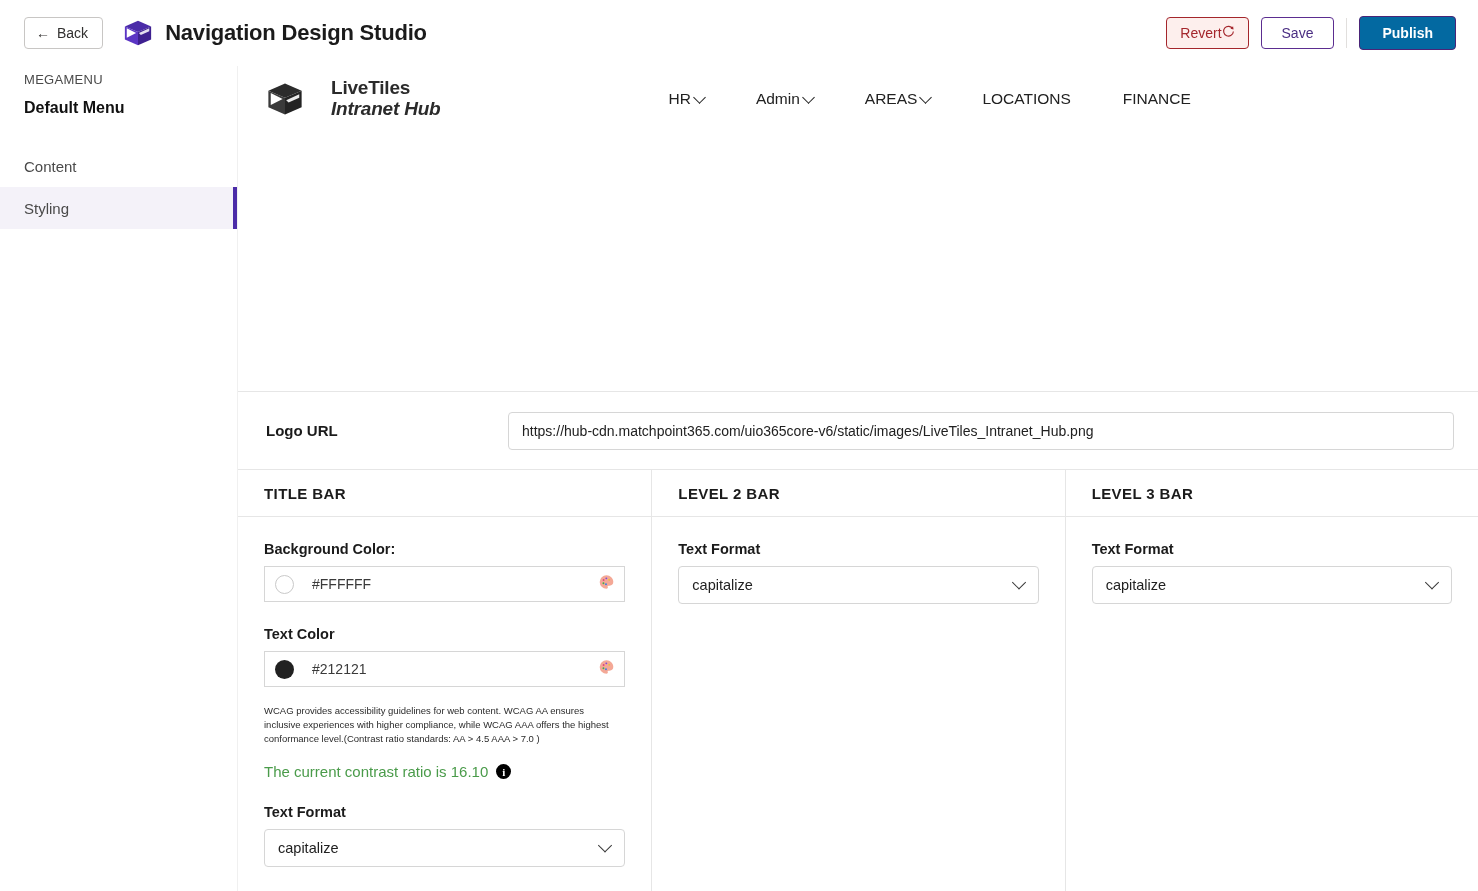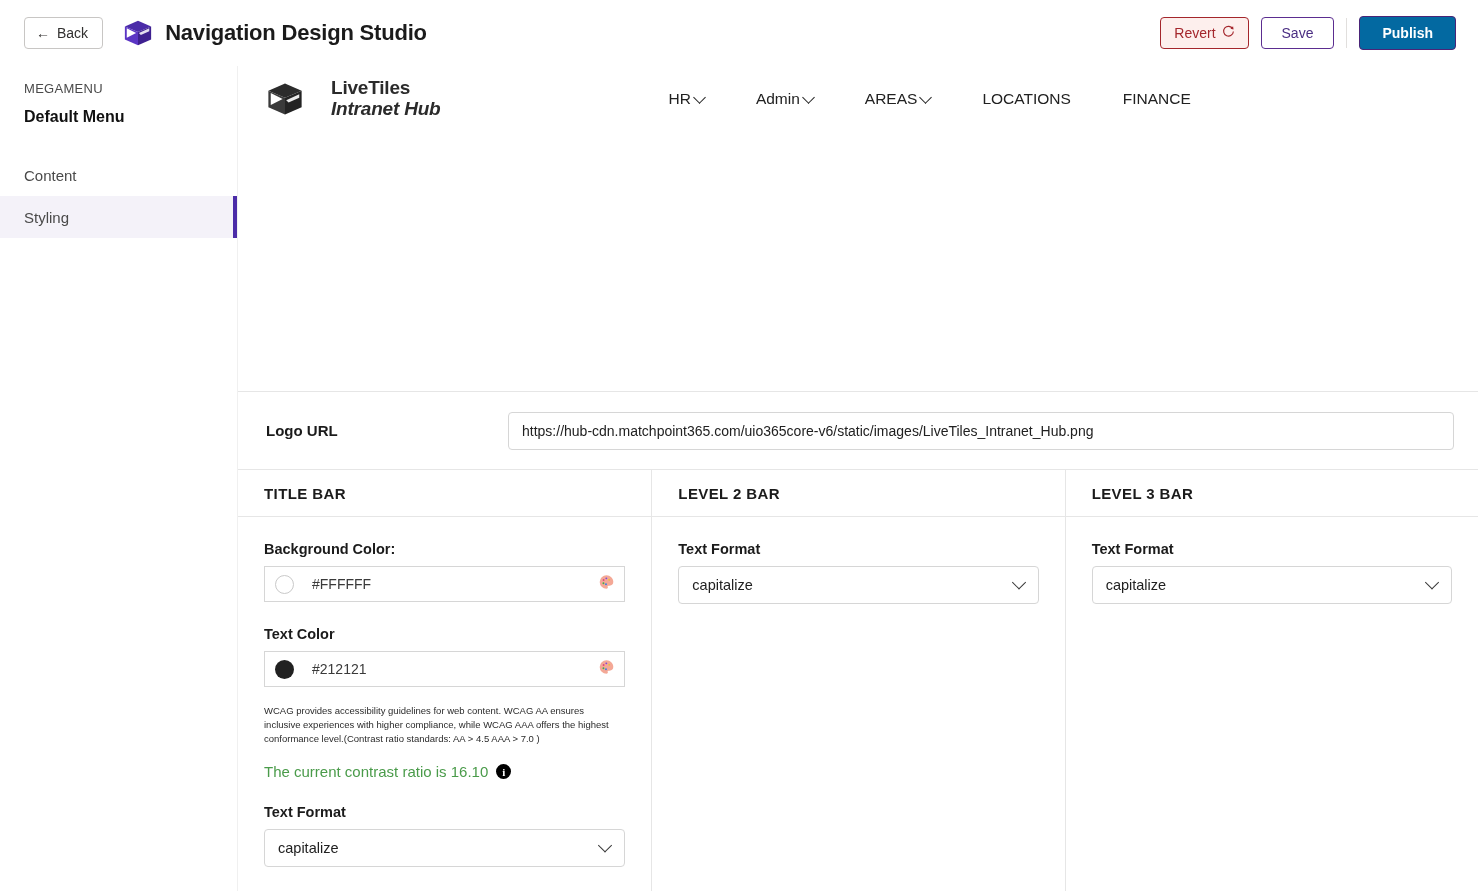--- a/index.html
+++ b/index.html
@@ -42,21 +42,21 @@
   .appbar-actions {
     margin-left: auto; margin-right: 22px;
     display: flex; align-items: center; gap: 12px;
   }
   .btn-revert {
     height: 32px; padding: 0 13px;
     background: #fdefed;
     border: 1px solid #a4262c;
     border-radius: 4px;
     color: #a4262c; font-size: 14px;
-    display: flex; align-items: center; gap: 6px;
+    display: flex; align-items: center; 
     cursor: pointer;
     font-family: "Liberation Sans", sans-serif;
   }
   .btn-save {
     height: 32px; padding: 0 20px;
     background: #ffffff;
     border: 1px solid #5b2d90;
     border-radius: 4px;
     color: #4b2e83; font-size: 14px;
     cursor: pointer;
@@ -68,21 +68,21 @@
     background: #0369a1;
     border: 1px solid #4b2477;
     border-radius: 4px;
     color: #ffffff; font-size: 14px; font-weight: 600;
     cursor: pointer;
     font-family: "Liberation Sans", sans-serif;
   }
 
   
   .sidebar {
-    position: absolute; left: 0; top: 65px;
+    position: absolute; left: 0; top: 56px;
     width: 237px; height: 825px;
     background: #ffffff;
   }
   .side-eyebrow {
     padding: 16px 0 0 24px;
     font-size: 13px; color: #4a4a4a;
     letter-spacing: 0.3px;
   }
   .side-menu-name {
     padding: 12px 0 0 24px;

